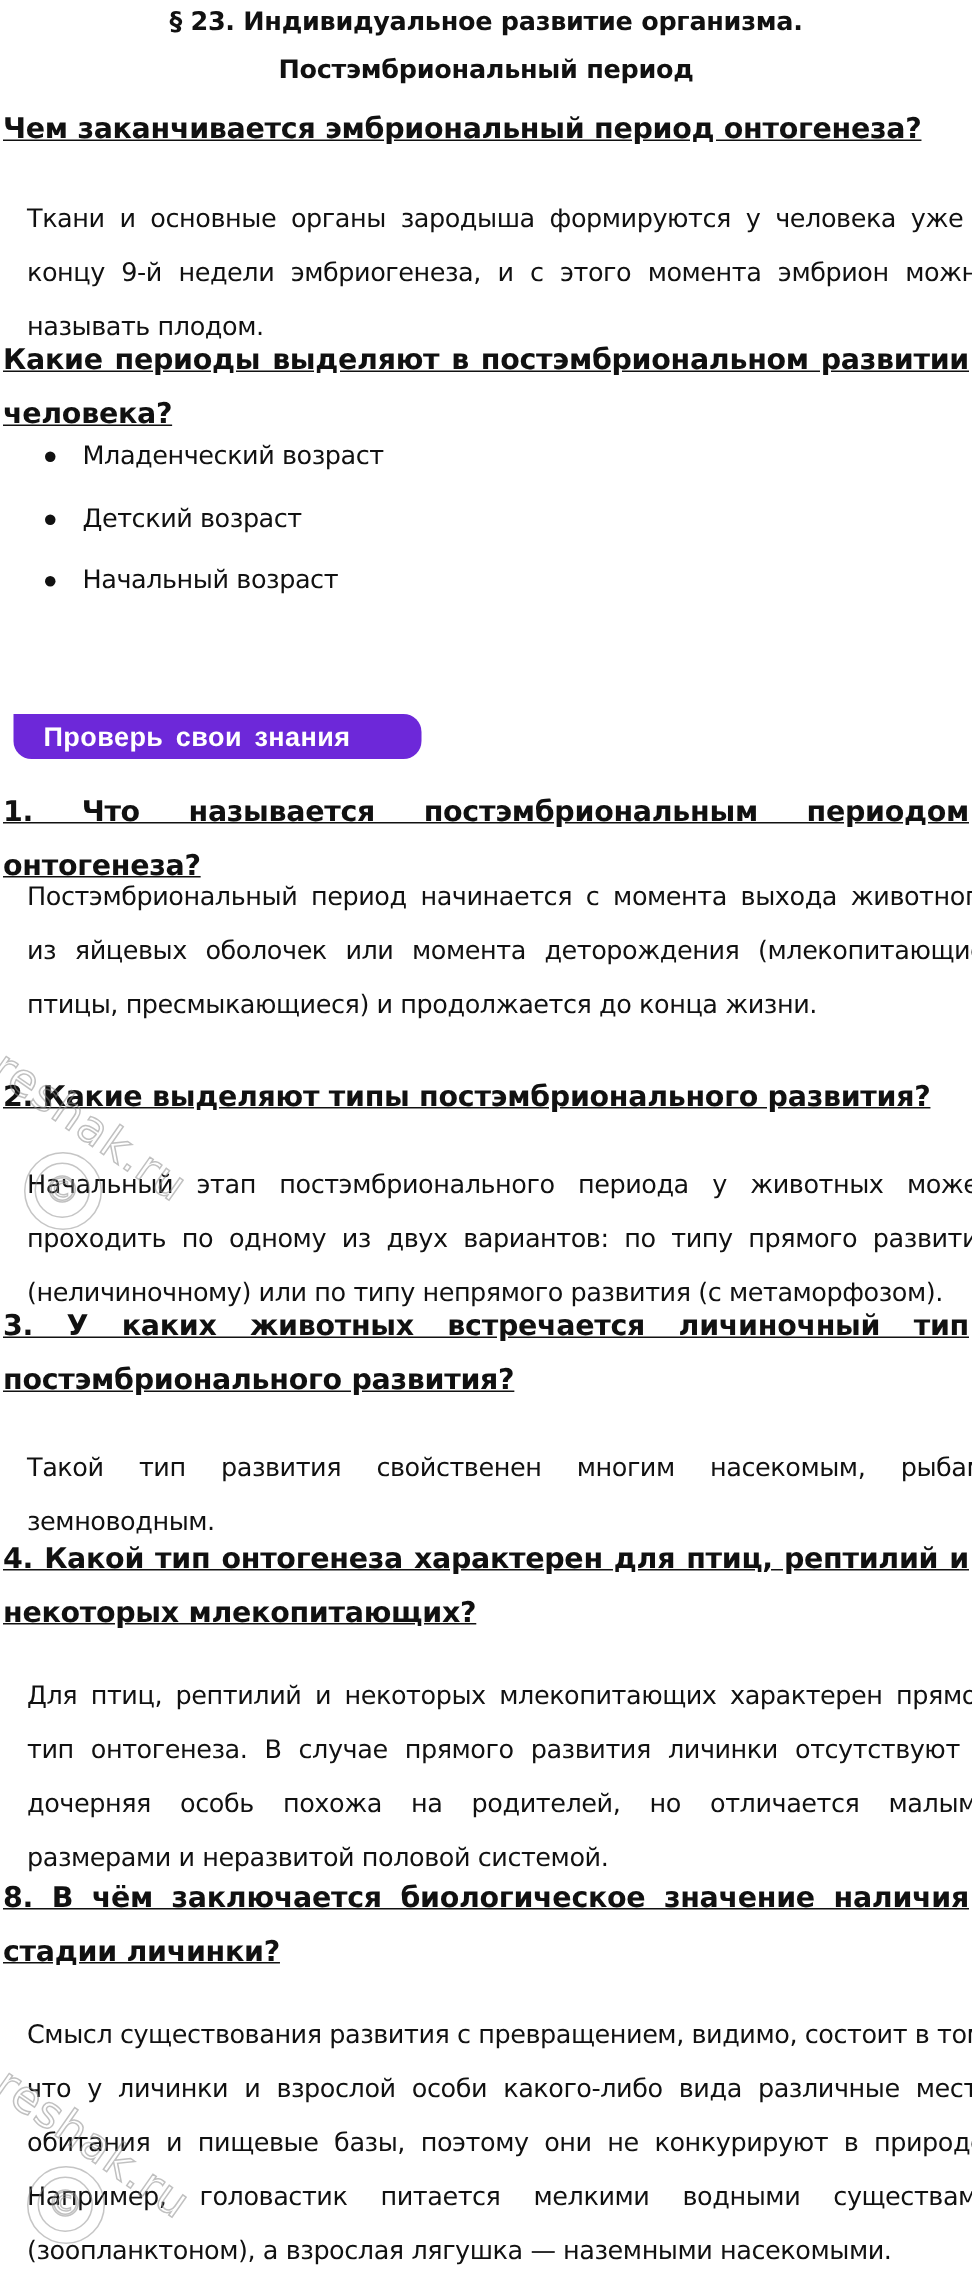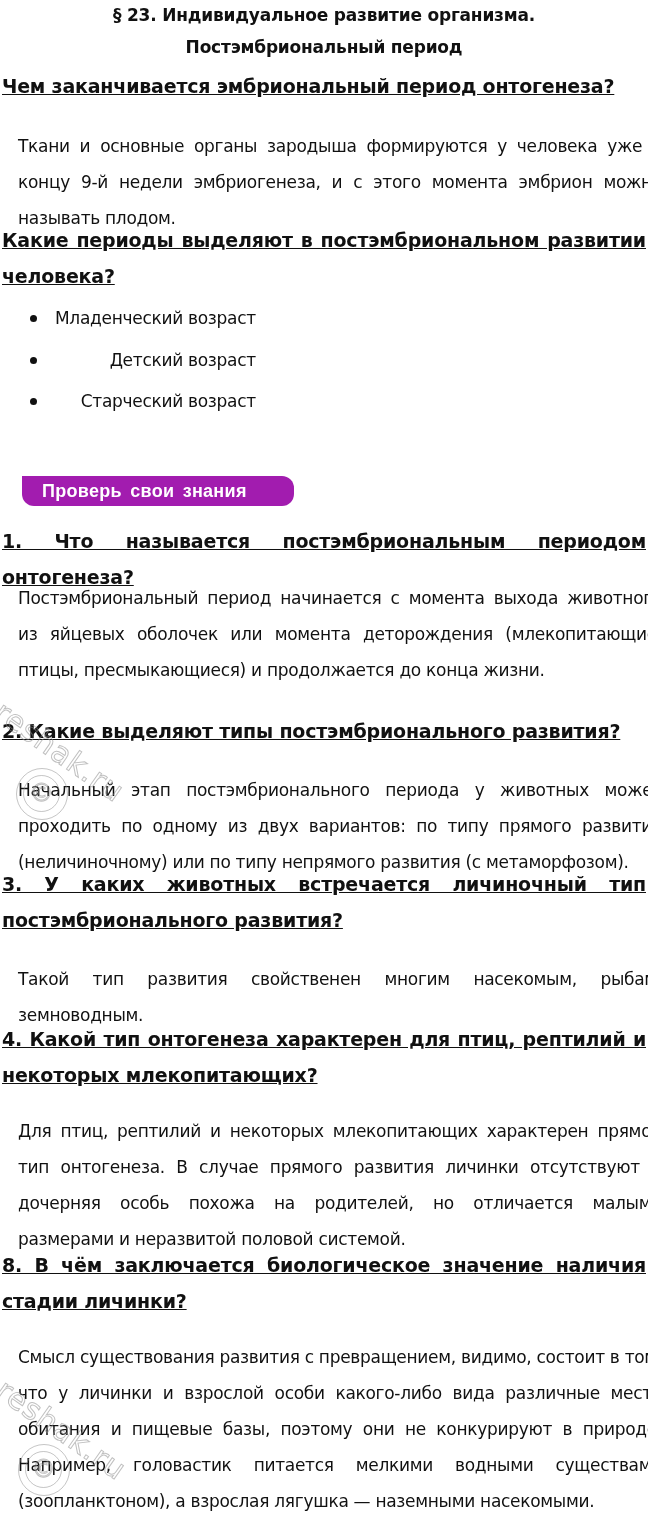--- a/index.html
+++ b/index.html
@@ -53,25 +53,24 @@
       margin: 16px;
       text-align: justify;
       text-align-last: left;
       letter-spacing: -0.3px;
       font-weight: normal;
     }
 
     .list {
       position: absolute;
       left: 0;
-      top: 298px;
+      top: 284px;
       margin: 0;
       padding: 0;
       list-style: none;
-      text-align: right;
     }
     .list li {
       height: 41.5px;
       line-height: 41.5px;
       font-size: 17px;
       position: relative;
       padding-left: 55px;
       letter-spacing: -0.3px;
     }
     .list li .bullet {
@@ -79,25 +78,25 @@
       left: 30px;
       top: 17px;
       width: 7px;
       height: 7px;
       border-radius: 50%;
       background: #111;
     }
 
     .badge {
       position: absolute;
-      left: 22px;
+      left: 9px;
       top: 476px;
       width: 272px;
       height: 30px;
-      background: #a21caf;
+      background: #6d28d9;
       border-radius: 0 12px 12px 12px;
       color: #ffffff;
       font-family: "Liberation Sans", sans-serif;
       font-weight: bold;
       font-size: 18px;
       line-height: 30px;
       padding-left: 20px;
       box-sizing: border-box;
       word-spacing: 3px;
       letter-spacing: 0.3px;
@@ -154,21 +153,21 @@
   <h1 class="title title-line2">Постэмбриональный период</h1>
 
   <p class="q" style="top:68px;">Чем заканчивается эмбриональный период онтогенеза?</p>
   <p class="p" style="top:112px;">Ткани и основные органы зародыша формируются у человека уже к концу 9-й недели эмбриогенеза, и с этого момента эмбрион можно называть плодом.</p>
 
   <p class="q" style="top:222px; text-align-last:left;">Какие периоды выделяют в постэмбриональном развитии человека?</p>
 
   <ul class="list">
     <li><span class="bullet"></span><span>Младенческий возраст</span></li>
     <li><span class="bullet"></span><span>Детский возраст</span></li>
-    <li><span class="bullet"></span><span>Старческий возраст</span></li>
+    <li><span class="bullet"></span><span>Начальный возраст</span></li>
   </ul>
 
   <div class="badge">Проверь свои знания</div>
 
   <p class="q" style="top:523px; text-align-last:left;">1. Что называется постэмбриональным периодом онтогенеза?</p>
   <p class="p" style="top:564px;">Постэмбриональный период начинается с момента выхода животного из яйцевых оболочек или момента деторождения (млекопитающие, птицы, пресмыкающиеся) и продолжается до конца жизни.</p>
 
   <p class="q" style="top:713px; text-align-last:left;">2. Какие выделяют типы постэмбрионального развития?</p>
   <p class="p" style="top:756px;">Начальный этап постэмбрионального периода у животных может проходить по одному из двух вариантов: по типу прямого развития (неличиночному) или по типу непрямого развития (с метаморфозом).</p>
 

